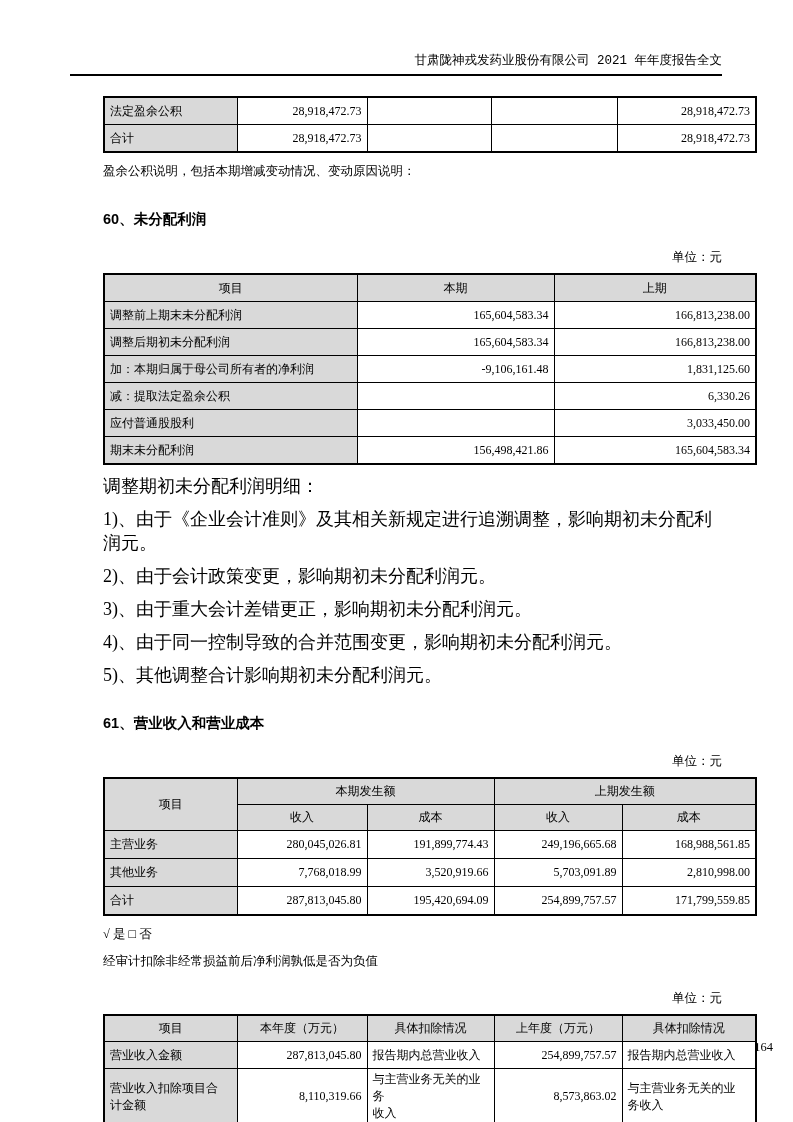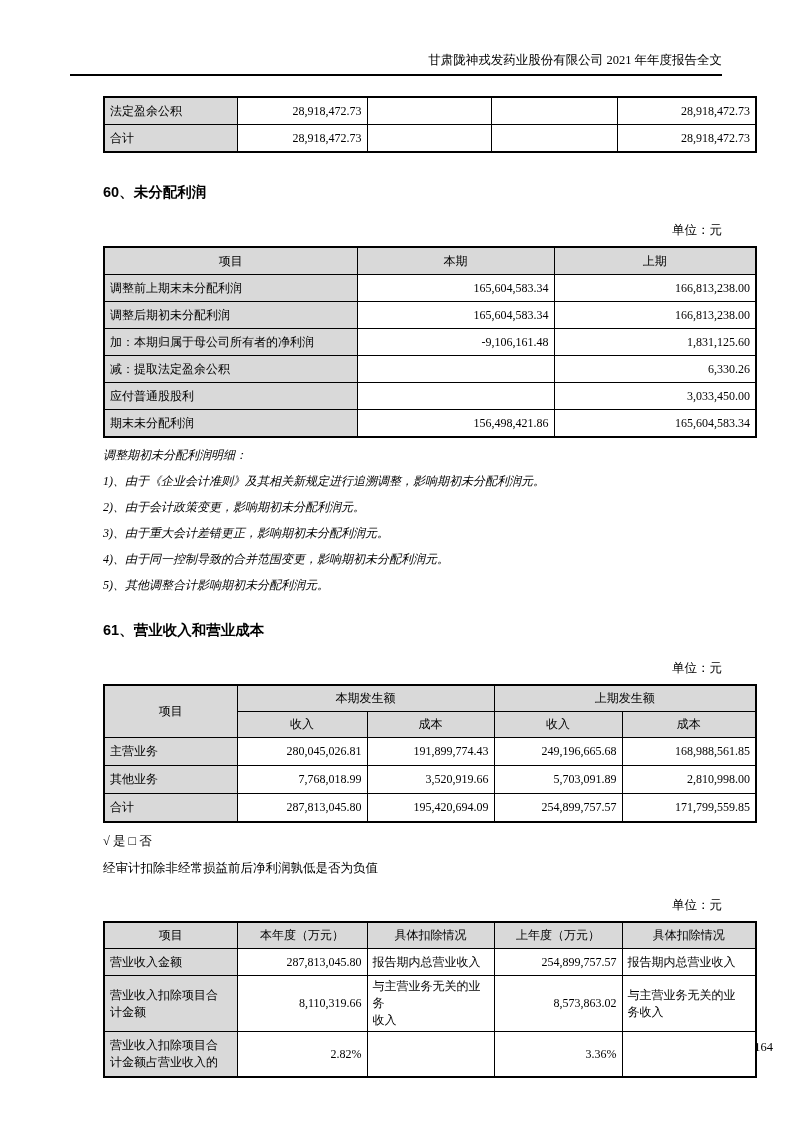--- a/index.html
+++ b/index.html
@@ -3,21 +3,21 @@
 <meta charset="utf-8">
 <style>
   html,body { margin:0; padding:0; background:#ffffff; }
   .page {
     width:793px; height:1122px; position:relative; background:#ffffff;
     font-family:"Liberation Serif","DejaVu Serif",serif; color:#000;
     box-sizing:border-box; overflow:hidden;
   }
   .header {
     margin:0 71px 0 70px; padding-top:52px; padding-bottom:5px;
-    border-bottom:2px solid #000; text-align:right; font-size:12.5px;
+    border-bottom:2px solid #000; text-align:right; font-size:12.5px;font-family:Liberation Mono, monospace;
   }
   .content { padding:0 71px 0 103px; }
   .tbl {
     border-collapse:collapse; table-layout:fixed; width:652px;
     border:2px solid #000; margin-top:7px;
   }
   .tbl td {
     border:1px solid #000; font-size:12px; padding:2px 5px;
     vertical-align:middle; overflow:hidden; word-break:break-all;
   }
@@ -33,21 +33,21 @@
   .gray { background:#d9d9d9; }
   .num { text-align:right; }
   .ctr { text-align:center; }
   .pre { white-space:pre-line; }
   .indent { padding-left:38px; }
   .body-text { font-size:12.5px; margin:10px 0 0 0; }
   .sec-heading { font-size:14.5px; font-weight:bold; margin:30px 0 0 0; font-family:Liberation Sans, sans-serif; }
   .sec-heading.h61 { margin-top:27px; }
   .unit { text-align:right; font-size:12.5px; margin-top:20px;font-family:Liberation Serif, serif; }
   .note-block { margin-top:4px; }
-  .note-line { font-size:12px; margin:9px 0 0 0;font-style:italic; }
+  .note-line { font-size:18px; margin:9px 0 0 0; }
   .page-number { position:absolute; right:20px; top:1040px; font-size:12.5px; }
 </style>
 </head>
 <body>
 
 <div class="page">
 
   <div class="header">
     <span>甘肃陇神戎发药业股份有限公司 2021 年年度报告全文</span>
   </div>
@@ -73,20 +73,21 @@
       <tr>
         <td class="gray">合计</td>
         <td class="num">28,918,472.73</td>
         <td></td>
         <td></td>
         <td class="num">28,918,472.73</td>
       </tr>
     </tbody>
       </table>
 
+    <p class="body-text">盈余公积说明，包括本期增减变动情况、变动原因说明：</p>
 
     <h2 class="sec-heading">60、未分配利润</h2>
     <div class="unit">单位：元</div>
 
     <table class="tbl t60">
       <colgroup>
           <col style="width:253px">
           <col style="width:197px">
           <col style="width:202px">
         </colgroup>

